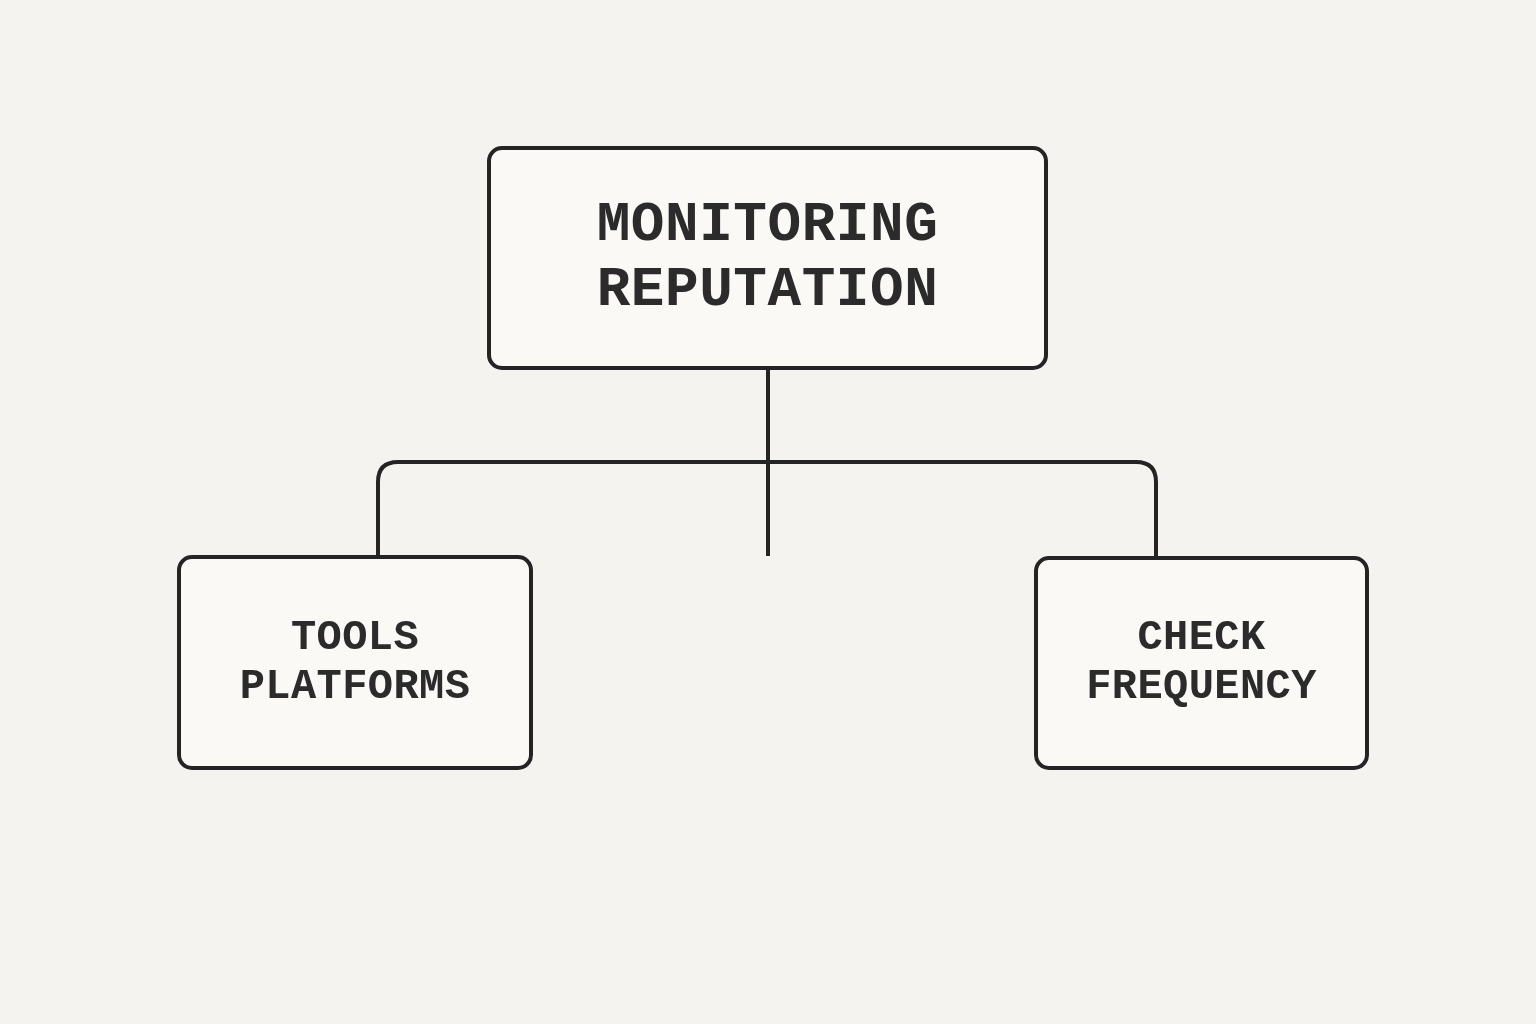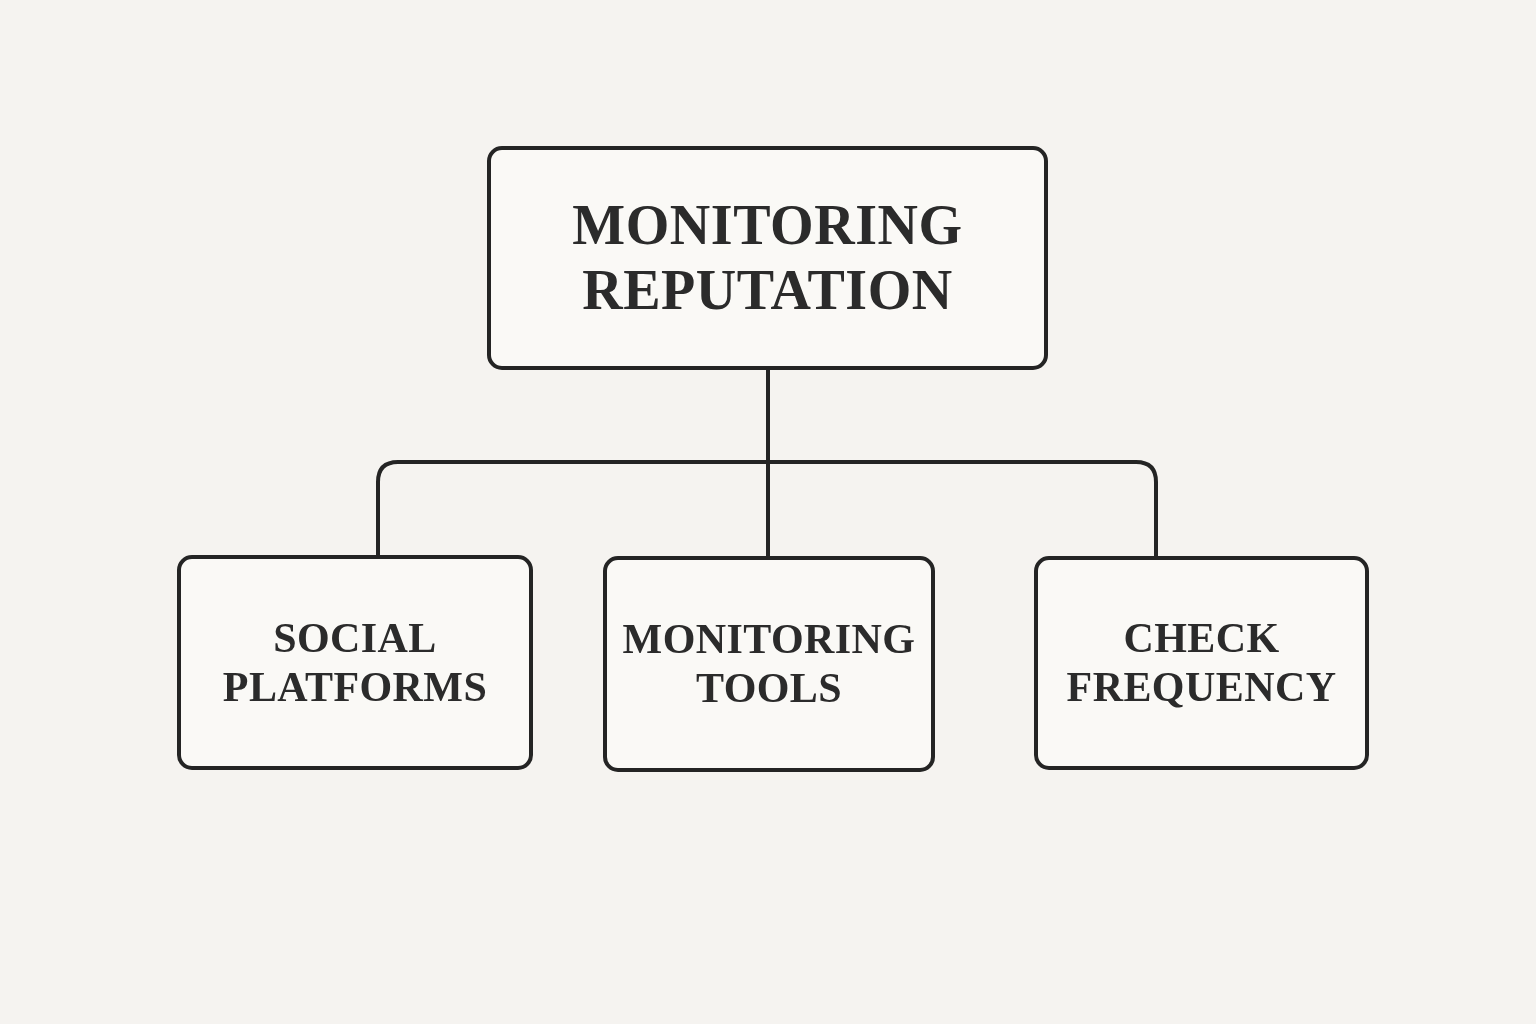--- a/index.html
+++ b/index.html
@@ -5,21 +5,21 @@
   html, body {
     margin: 0;
     padding: 0;
   }
   .canvas {
     position: relative;
     width: 1536px;
     height: 1024px;
     background: #f5f3f0;
     overflow: hidden;
-    font-family: Liberation Serif, serif;
+    font-family: Liberation Mono, monospace;
   }
   .connectors {
     position: absolute;
     left: 0;
     top: 0;
     width: 1536px;
     height: 1024px;
     z-index: 1;
   }
   .connectors path {
@@ -86,24 +86,21 @@
   <svg class="connectors" viewBox="0 0 1536 1024" xmlns="http://www.w3.org/2000/svg">
     <path d="M768 370 L768 556"></path>
     <path d="M378 556 L378 482 Q378 462 398 462 L1136 462 Q1156 462 1156 482 L1156 556"></path>
   </svg>
 
   <div class="node node-root">
     <span class="label">MONITORING REPUTATION</span>
   </div>
 
   <div class="node node-child node-child-1">
-    <span class="label">SOCIAL PLATFORMS</span>
+    <span class="label">TOOLS PLATFORMS</span>
   </div>
 
-  <div class="node node-child node-child-2">
-    <span class="label">MONITORING TOOLS</span>
-  </div>
 
   <div class="node node-child node-child-3">
     <span class="label">CHECK FREQUENCY</span>
   </div>
 
 </div>
 
 </body></html>

